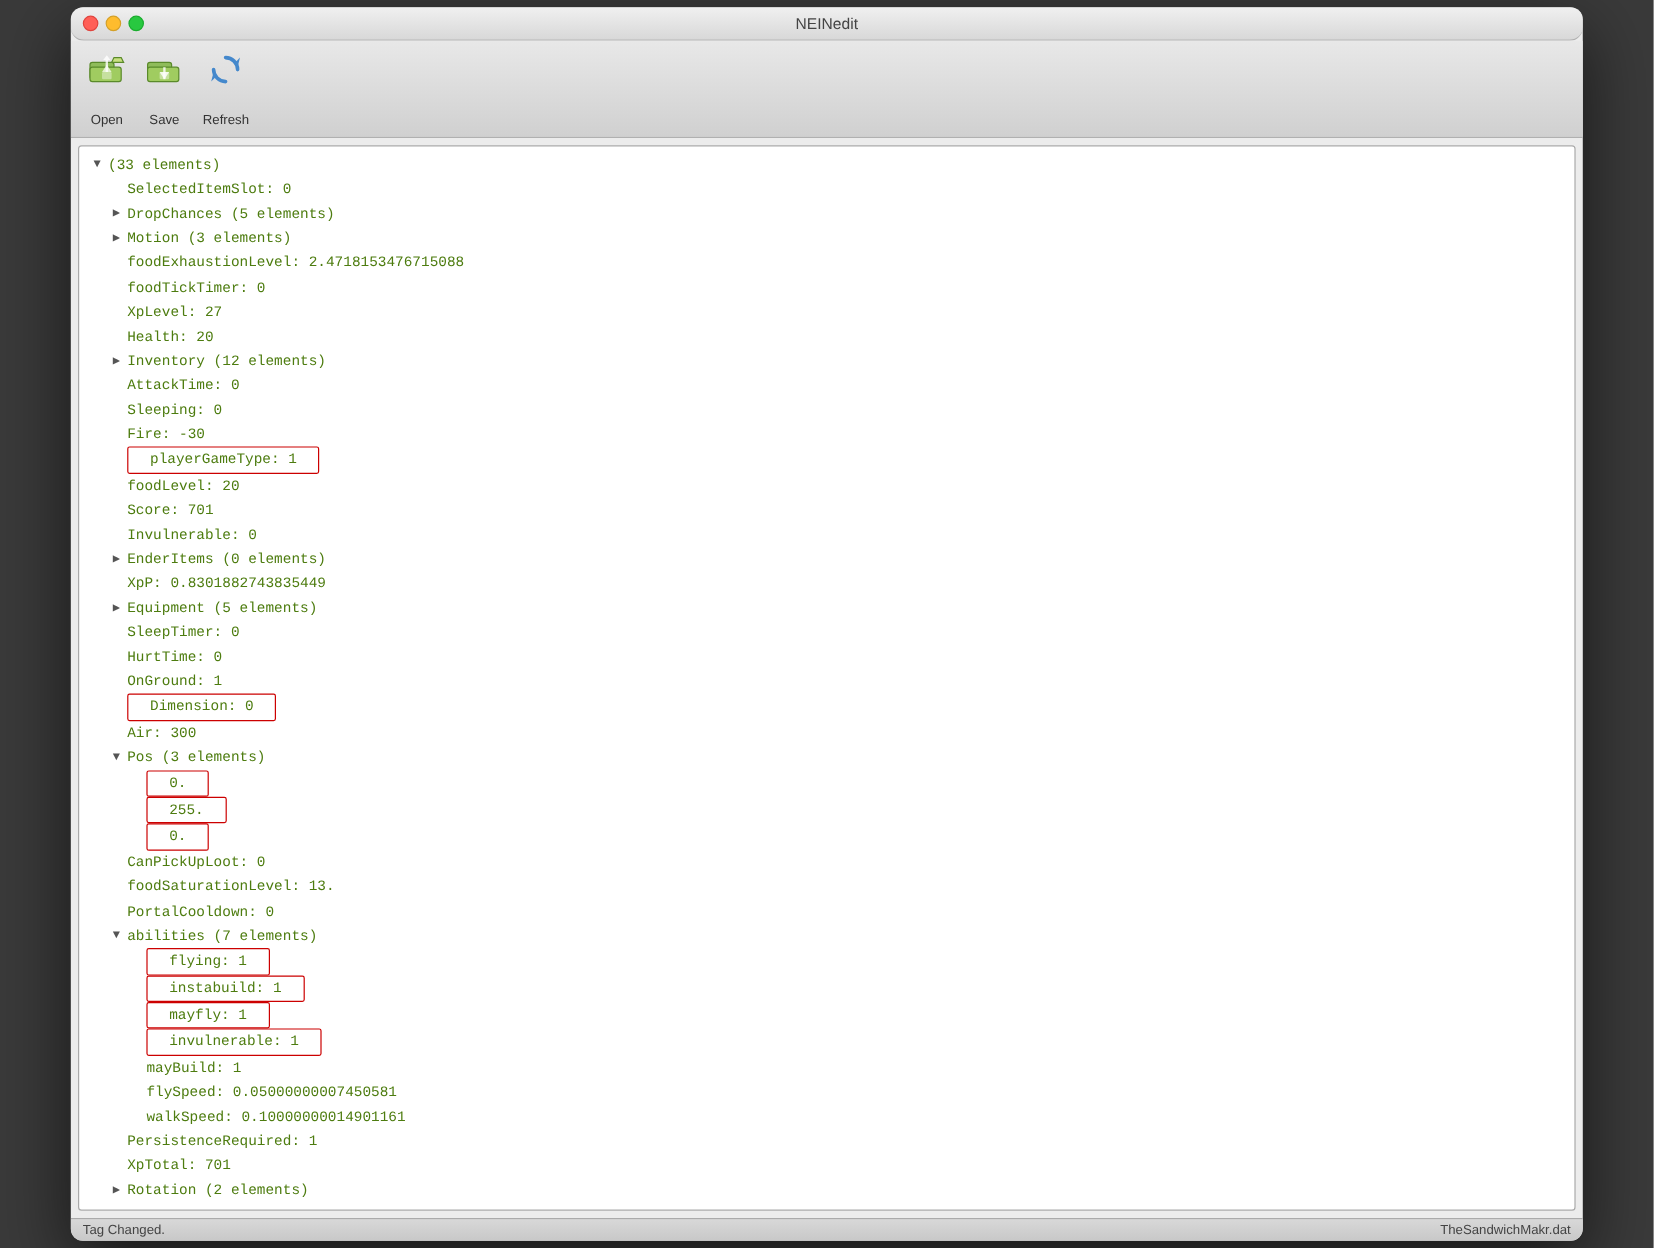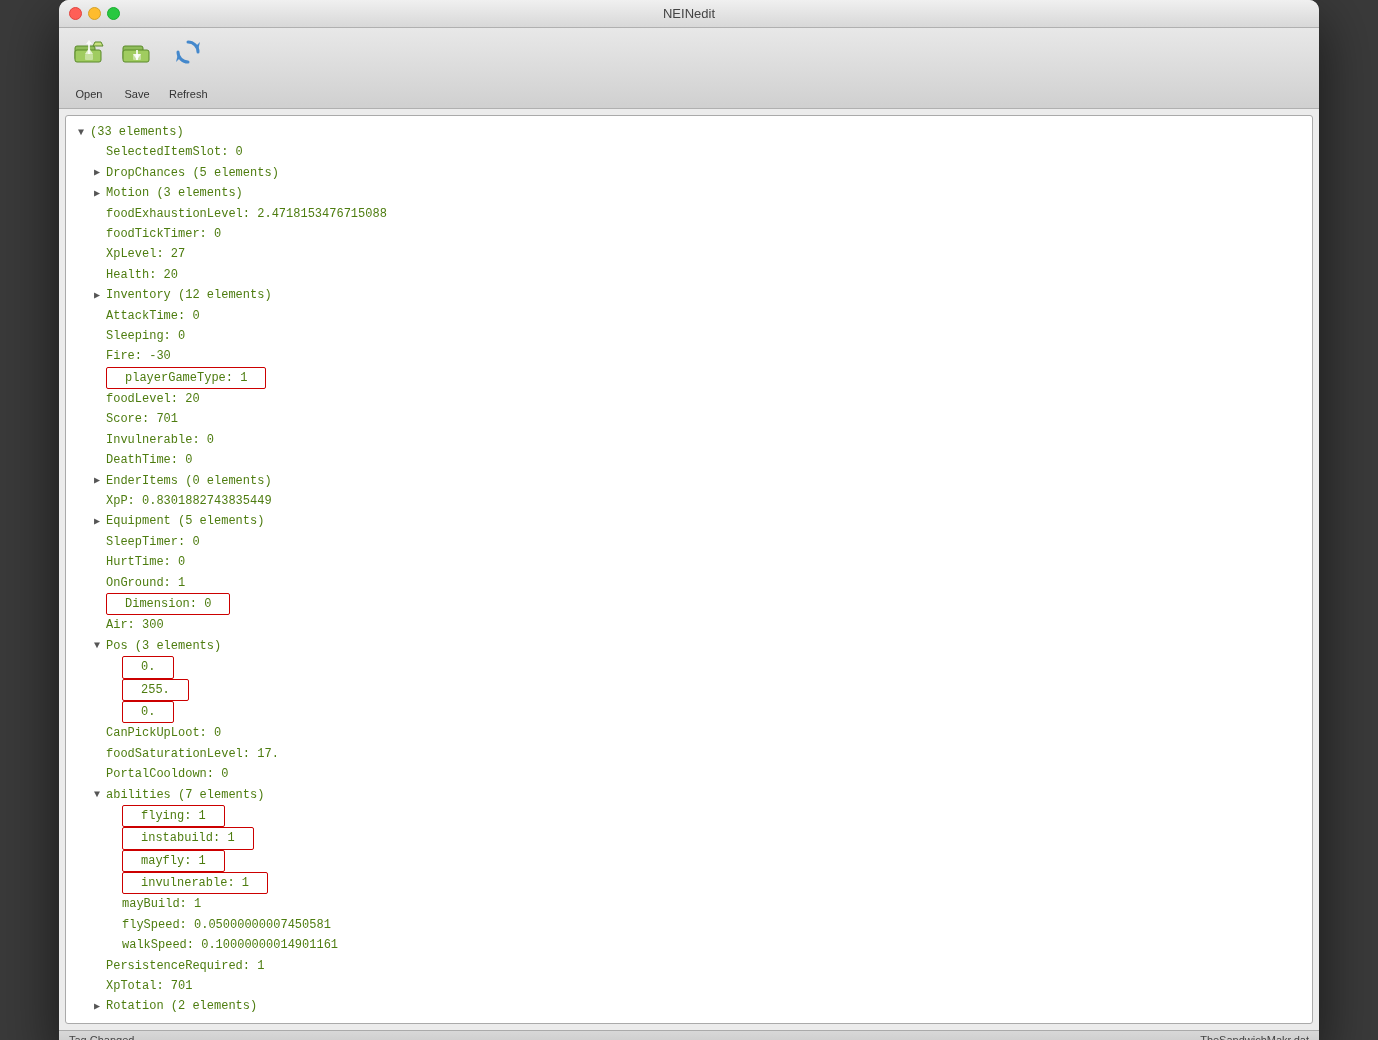--- a/index.html
+++ b/index.html
@@ -24,20 +24,21 @@
     }
 
     .title-bar {
       background: linear-gradient(to bottom, #f0f0f0, #d8d8d8);
       height: 28px;
       display: flex;
       align-items: center;
       justify-content: center;
       border-bottom: 1px solid #b0b0b0;
       position: relative;
+      border-radius: 11px;
     }
 
     .traffic-lights {
       position: absolute;
       left: 10px;
       display: flex;
       gap: 6px;
     }
 
     .traffic-light {
@@ -270,24 +271,20 @@
         </div>
         <div class="tree-row indent-1">
           <span class="toggle-placeholder"></span>
           <span class="row-text">Score: 701</span>
         </div>
         <div class="tree-row indent-1">
           <span class="toggle-placeholder"></span>
           <span class="row-text">Invulnerable: 0</span>
         </div>
         <div class="tree-row indent-1">
-          <span class="toggle-placeholder"></span>
-          <span class="row-text">DeathTime: 0</span>
-        </div>
-        <div class="tree-row indent-1">
           <span class="toggle">▶</span>
           <span class="row-text">EnderItems (0 elements)</span>
         </div>
         <div class="tree-row indent-1">
           <span class="toggle-placeholder"></span>
           <span class="row-text">XpP: 0.8301882743835449</span>
         </div>
         <div class="tree-row indent-1">
           <span class="toggle">▶</span>
           <span class="row-text">Equipment (5 elements)</span>
@@ -327,21 +324,21 @@
         <div class="tree-row indent-2">
           <span class="toggle-placeholder"></span>
           <span class="row-text box-highlight">0.</span>
         </div>
         <div class="tree-row indent-1">
           <span class="toggle-placeholder"></span>
           <span class="row-text">CanPickUpLoot: 0</span>
         </div>
         <div class="tree-row indent-1">
           <span class="toggle-placeholder"></span>
-          <span class="row-text">foodSaturationLevel: 17.</span>
+          <span class="row-text">foodSaturationLevel: 13.</span>
         </div>
         <div class="tree-row indent-1">
           <span class="toggle-placeholder"></span>
           <span class="row-text">PortalCooldown: 0</span>
         </div>
         <div class="tree-row indent-1">
           <span class="toggle">▼</span>
           <span class="row-text">abilities (7 elements)</span>
         </div>
         <div class="tree-row indent-2">

